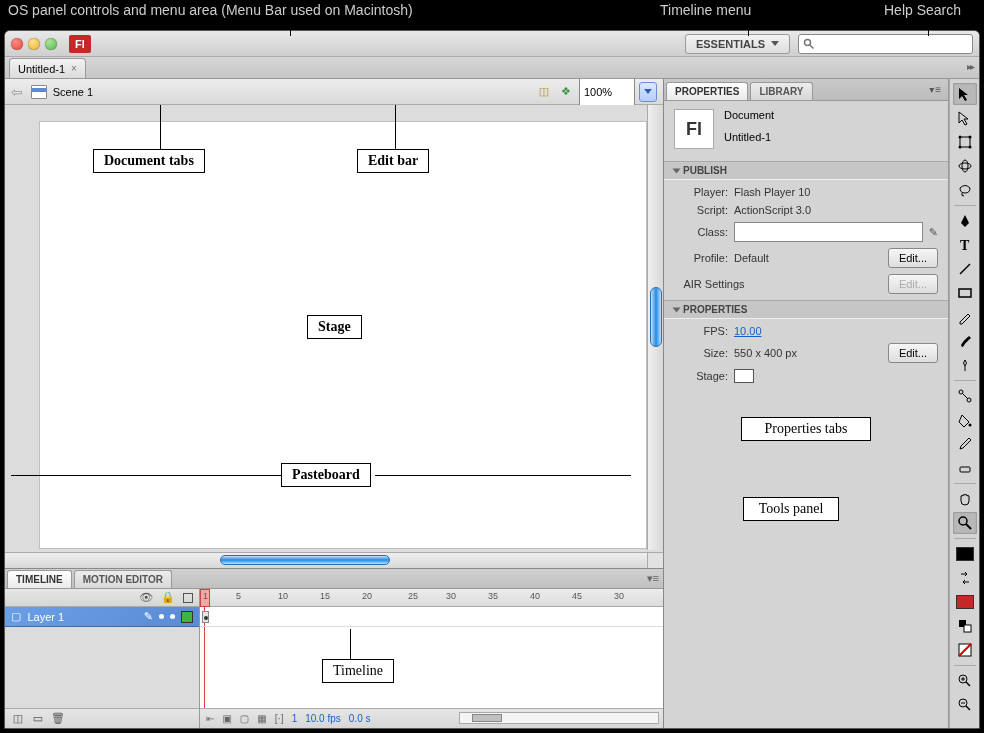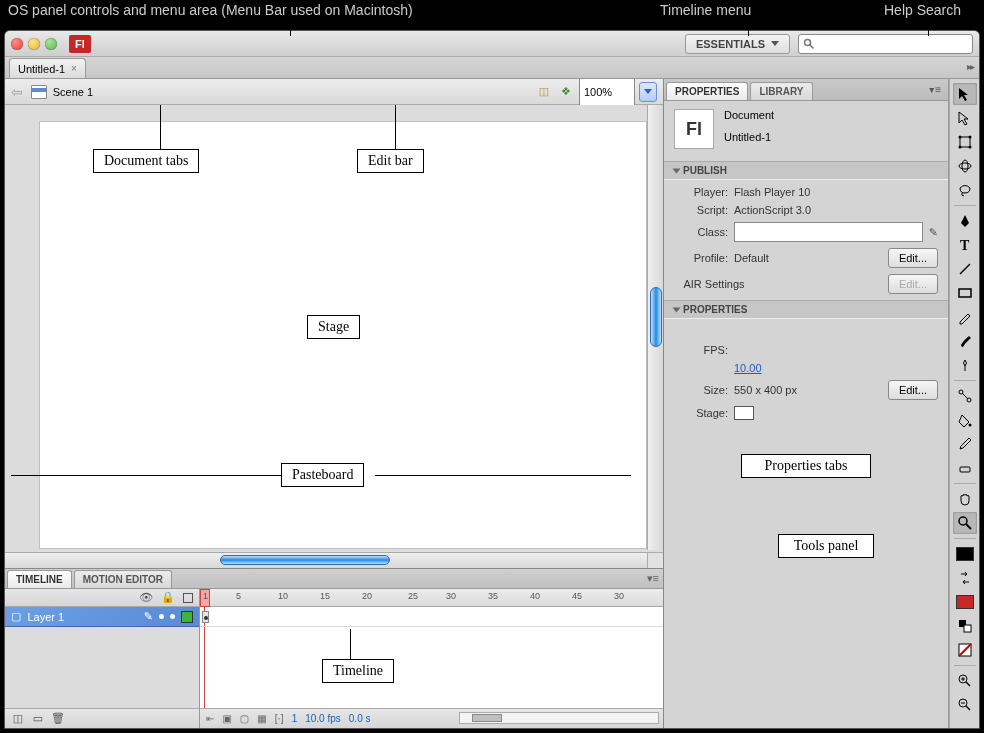--- a/index.html
+++ b/index.html
@@ -39,21 +39,21 @@
 .editbar .back { color:#999; font-size:14px; margin-right:2px; }
 .scene-icon { width:16px; height:14px; background:#fff; border:1px solid #888; border-radius:1px; position:relative; }
 .scene-icon:before{ content:""; position:absolute; top:2px; left:0; right:0; height:4px; background:#5b8bd4; }
 .editbar-right { margin-left: auto; display: flex; align-items: center; gap: 4px; }
 .icon-sm{ width:18px; height:16px; display:flex; align-items:center; justify-content:center; }
 .zoom-field { width: 56px; height: 20px; border: 1px solid #888; background: #fff; display: flex; align-items: center; padding: 17px 4px; font-size: 11px; }
 .zoom-dd { width: 18px; height:20px; border:1px solid #6a8fd4; background: linear-gradient(#dbe7ff,#b6cdfb); border-radius:3px; display:flex; align-items:center; justify-content:center; }
 .zoom-dd:after{content:"";border-left:4px solid transparent;border-right:4px solid transparent;border-top:5px solid #345db5;}
 
 
-.stage-wrap { flex:1; position:relative; background:#dcdcdc; overflow:hidden; }
+.stage-wrap { flex:1; position:relative; background:#dcdcdc; overflow:hidden;font-weight:bold; }
 .paste-board { position:absolute; inset:0; background:#dcdcdc; }
 .stage { position:absolute; top:16px; left:34px; right:16px; height:428px; background:#fff; border:1px solid #bfbfbf; }
 .vscroll { position:absolute; top:0; right:0; bottom:18px; width:16px; background:linear-gradient(90deg,#efefef,#d8d8d8); border-left:1px solid #aaa; }
 .vscroll .thumb { position:absolute; top:182px; width:12px; left:2px; height:60px; background:linear-gradient(90deg,#bfe0ff,#268be0,#bfe0ff); border:1px solid #2b6fb0; border-radius:6px; }
 .hscroll { position:absolute; left:0; bottom:0; right:16px; height:16px; background:linear-gradient(#efefef,#d8d8d8); border-top:1px solid #aaa; }
 .hscroll .thumb { position:absolute; left:215px; top:2px; height:10px; width:170px; background:linear-gradient(#bfe0ff,#268be0,#bfe0ff); border:1px solid #2b6fb0; border-radius:6px; }
 .corner { position:absolute; right:0; bottom:0; width:16px; height:16px; background:#e2e2e2; border-left:1px solid #aaa; border-top:1px solid #aaa; }
 
 
 .callout { position:absolute; background:#fff; border:1px solid #000; padding:3px 10px; font-size:14px; font-family: Georgia, serif; }
@@ -98,21 +98,21 @@
 .prop-tabs .menu{ position:absolute; right:6px; top:5px; font-size:10px; color:#555; letter-spacing:1px;}
 .prop-body { flex:1; padding:8px 10px; overflow:hidden; }
 .doc-header { display:flex; gap:10px; align-items:flex-start; margin-bottom:8px; }
 .fl-big { width:40px; height:40px; background:#fff; border:1px solid #aaa; display:flex; align-items:center; justify-content:center; font-weight:bold; font-size:18px; color:#333; }
 .doc-labels div { margin-bottom:10px; }
 .section-head { background:#c6c6c6; margin:0 -10px; padding:3px 10px; font-weight:bold; font-size:10px; color:#444; display:flex; align-items:center; gap:4px; border-top:1px solid #aaa; border-bottom:1px solid #eee; }
 .section-head:before{content:"";border-top:4px solid transparent;border-bottom:4px solid transparent;border-left:5px solid #666; transform:rotate(90deg);}
 .prop-row { display:flex; align-items:center; margin:6px 0; gap:6px; }
 .prop-row label{ width:54px; text-align:right; color:#333; }
 .prop-row .val{ color:#333;}
-.prop-row .val.link{ color:#1560c4; text-decoration:underline;margin-top:37px; }
+.prop-row .val.link{ color:#1560c4; text-decoration:underline; }
 .text-input{ border:1px solid #888; background:#fff; height:20px; padding:0 4px; font-size:11px; }
 .btn-small{ border:1px solid #888; background:linear-gradient(#f6f6f6,#ddd); height:20px; padding:0 10px; border-radius:3px; font-size:11px; cursor:pointer; }
 .btn-small:disabled{ color:#aaa; }
 .swatch{ width:20px;height:14px;border:1px solid #555;background:#fff; }
 
 .tools-panel { width:30px; background:#d4d4d4; display:flex; flex-direction:column; align-items:center; padding:4px 0; gap:2px; border-left:1px solid #aaa;}
 .tool{ width:24px; height:22px; display:flex; align-items:center; justify-content:center; border-radius:2px; cursor:pointer; color:#333; }
 .tool.sel{ background:#b8b8b8; box-shadow:inset 0 0 2px rgba(0,0,0,.5);}
 .tool svg{ width:16px; height:16px; }
 .tool-sep{ width:22px; height:1px; background:#aaa; margin:2px 0;}
@@ -324,21 +324,21 @@
               <span class="val">550 x 400 px</span>
               <span style="flex:1"></span>
               <button class="btn-small">Edit...</button>
             </div>
           <div class="prop-row">
               <label>Stage:</label>
               <span class="swatch"></span>
             </div>
 
           <div class="callout" style="position:relative; margin:34px auto 0; width:130px; text-align:center;">Properties tabs</div>
-          <div class="callout" style="position:relative; margin:56px 0 0 104px; width:96px; text-align:center;">Tools panel</div>
+          <div class="callout" style="position:relative; margin:56px 0 0 69px; width:96px; text-align:center;">Tools panel</div>
         </div>
       </div>
 
       <div class="tools-panel">
         <div class="tool sel">
             <svg viewBox="0 0 16 16">
               <path d="M2 2 L2 13 L5 10 L8 15 L10 14 L7 9 L11 9 Z" fill="#000"></path>
             </svg>
           </div>
         <div class="tool">

